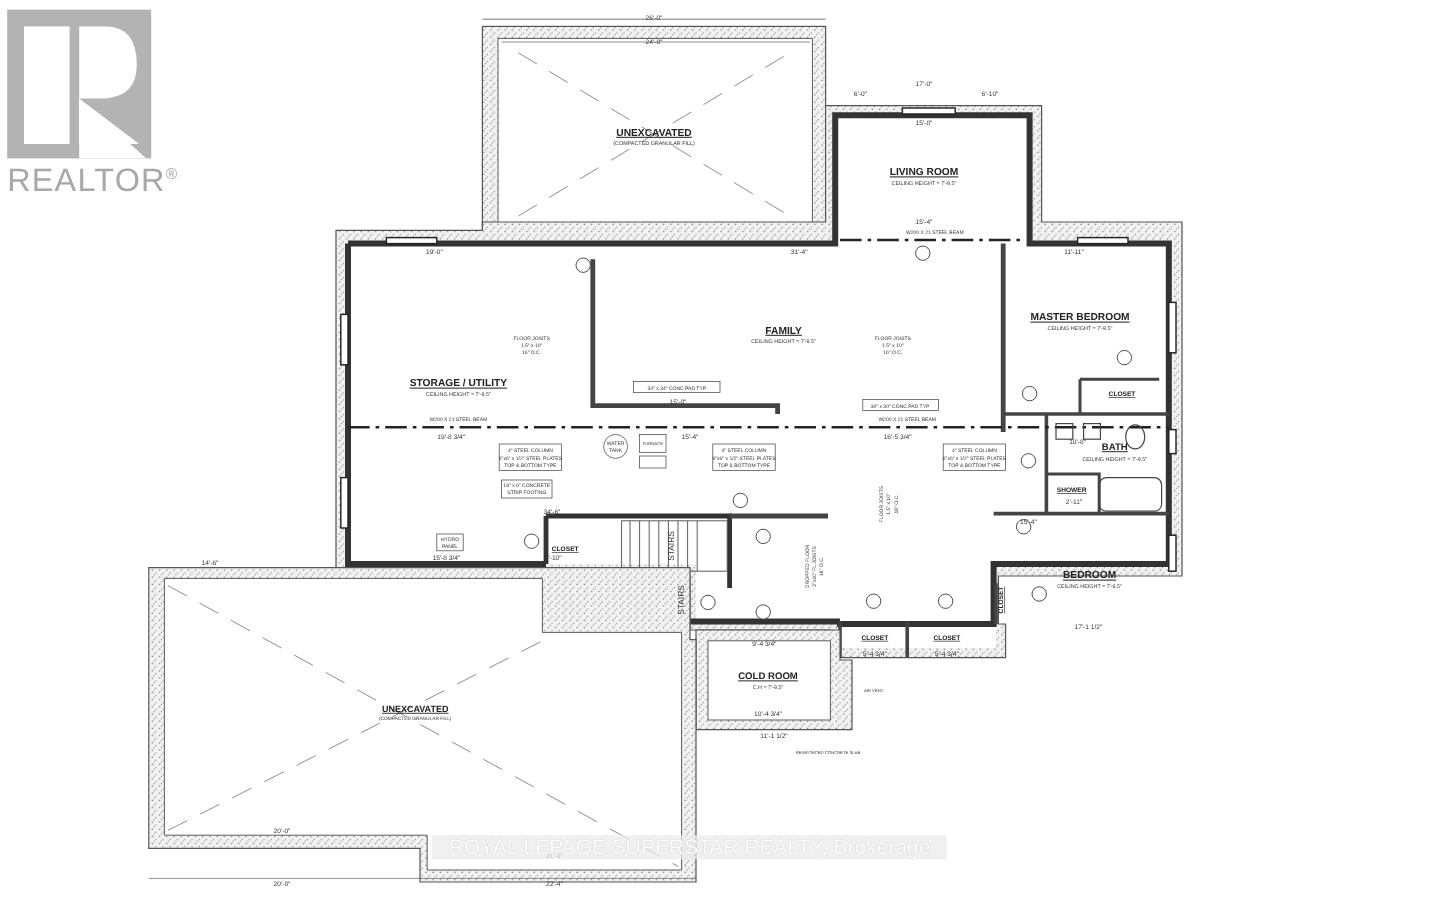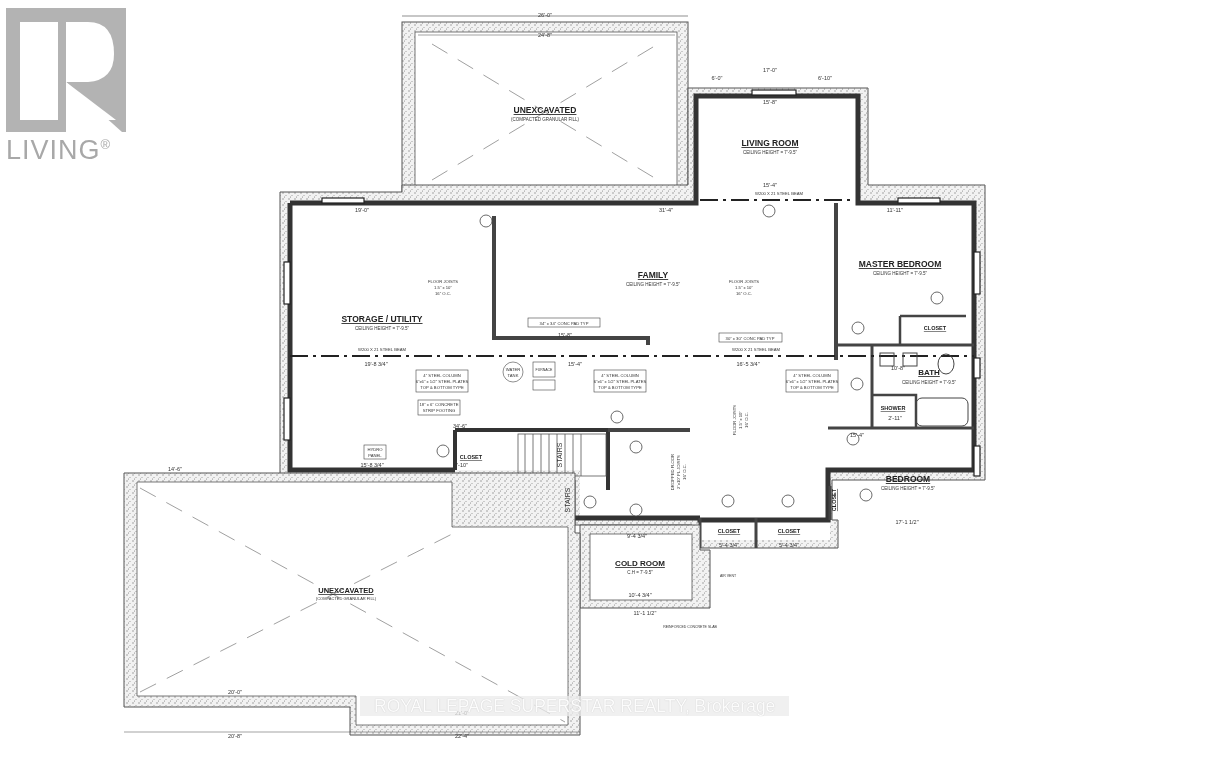--- a/index.html
+++ b/index.html
@@ -241,16 +241,16 @@
 
 <div class="logo">
   <div class="logo-box">
     <svg width="120" height="124" viewBox="0 0 120 124">
       <rect x="14" y="14" width="38" height="98" fill="#fff"></rect>
       <path d="M60 14 L82 14 Q108 14 108 46 Q108 72 82 74 L60 74 Z" fill="#fff"></path>
       <path d="M60 74 L116 124 L60 124 Z" fill="#fff"></path>
       <path d="M60 74 L60 112 L110 112 Z" fill="#fff"></path>
     </svg>
   </div>
-  <div class="logo-word"><span>LIVING</span><sup>®</sup></div>
+  <div class="logo-word"><span>REALTOR</span><sup>®</sup></div>
 </div>
 
 <div class="watermark">ROYAL LEPAGE SUPERSTAR REALTY, Brokerage</div>
 
 </body></html>

